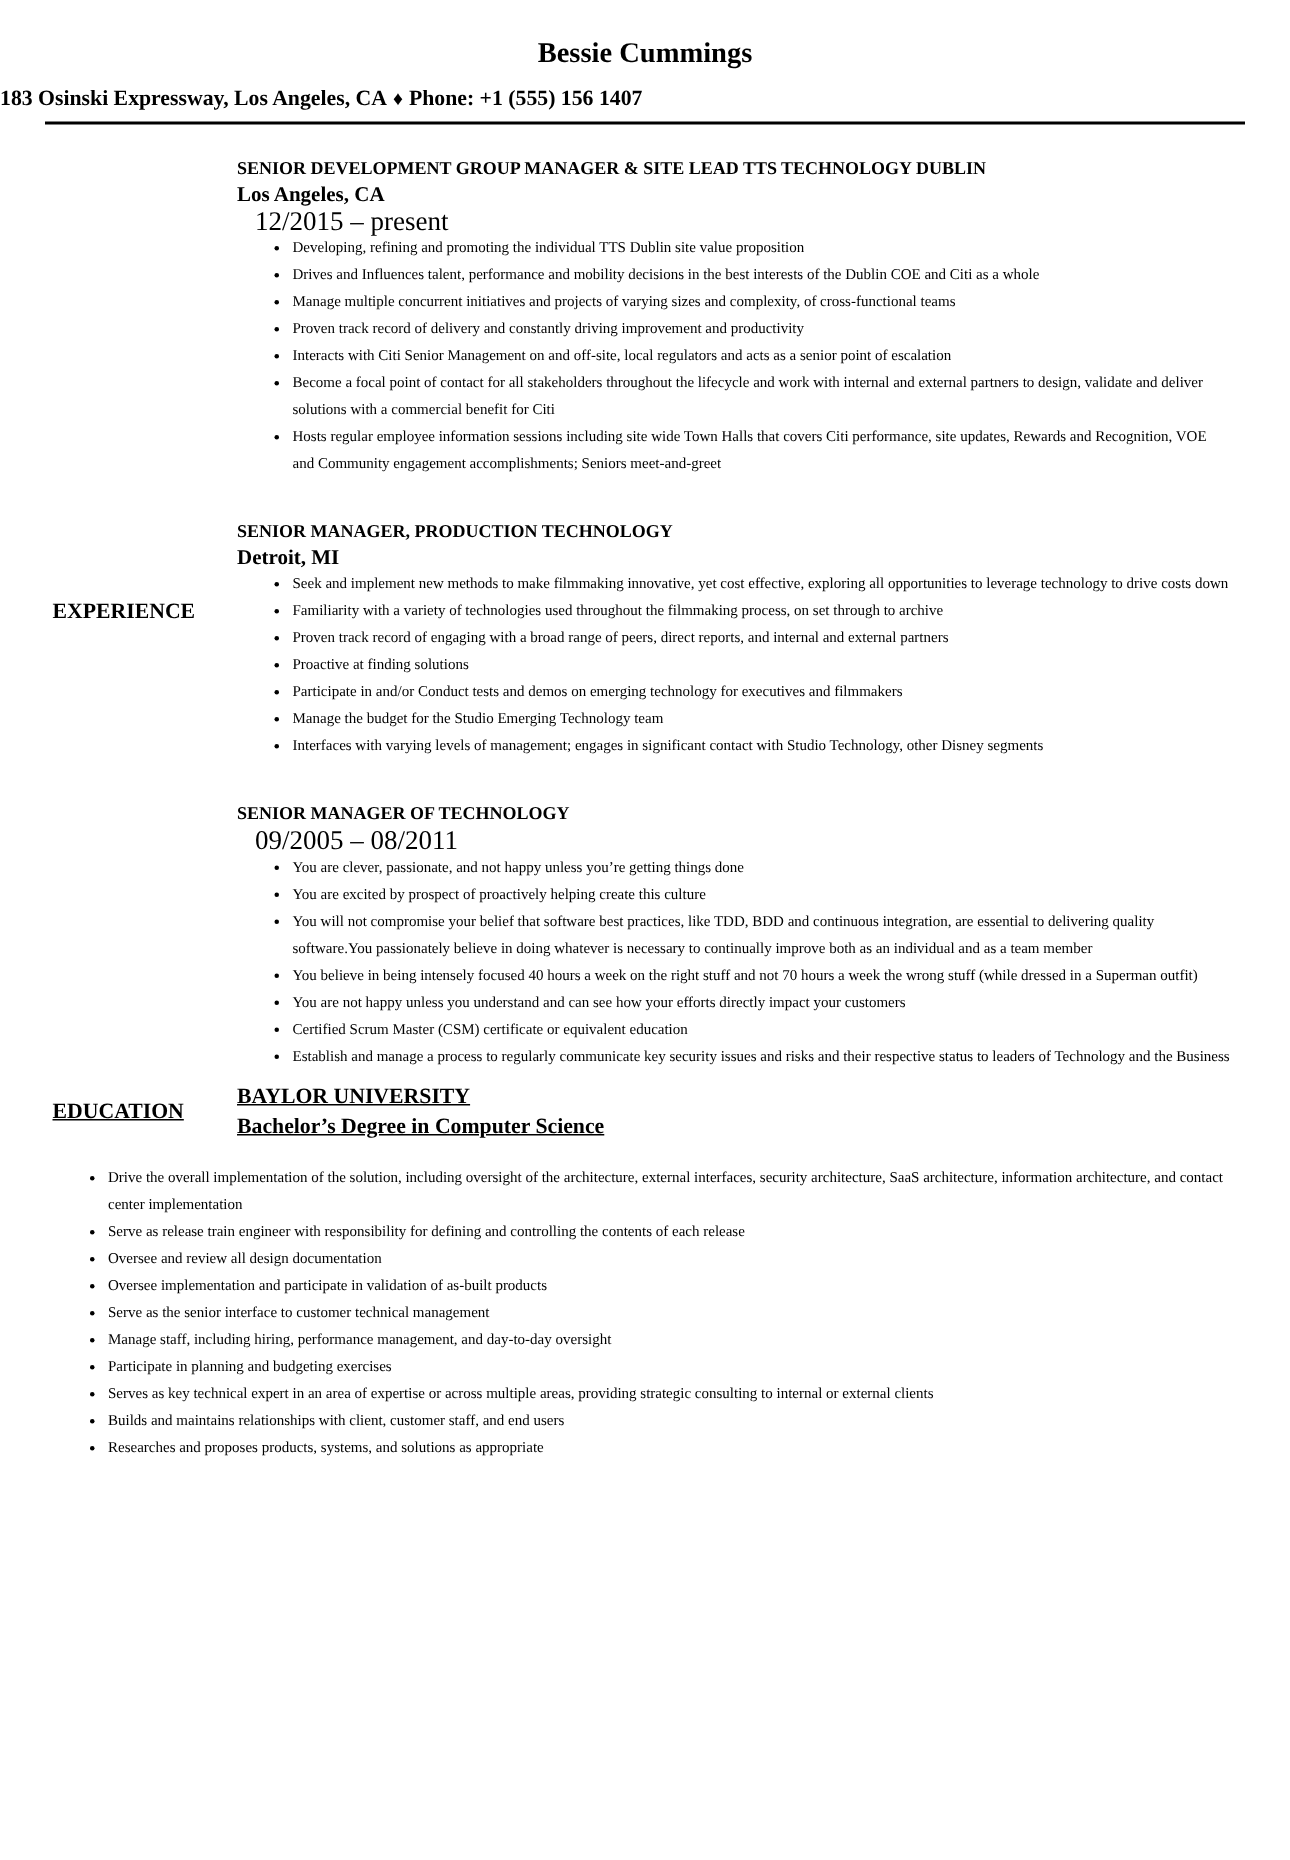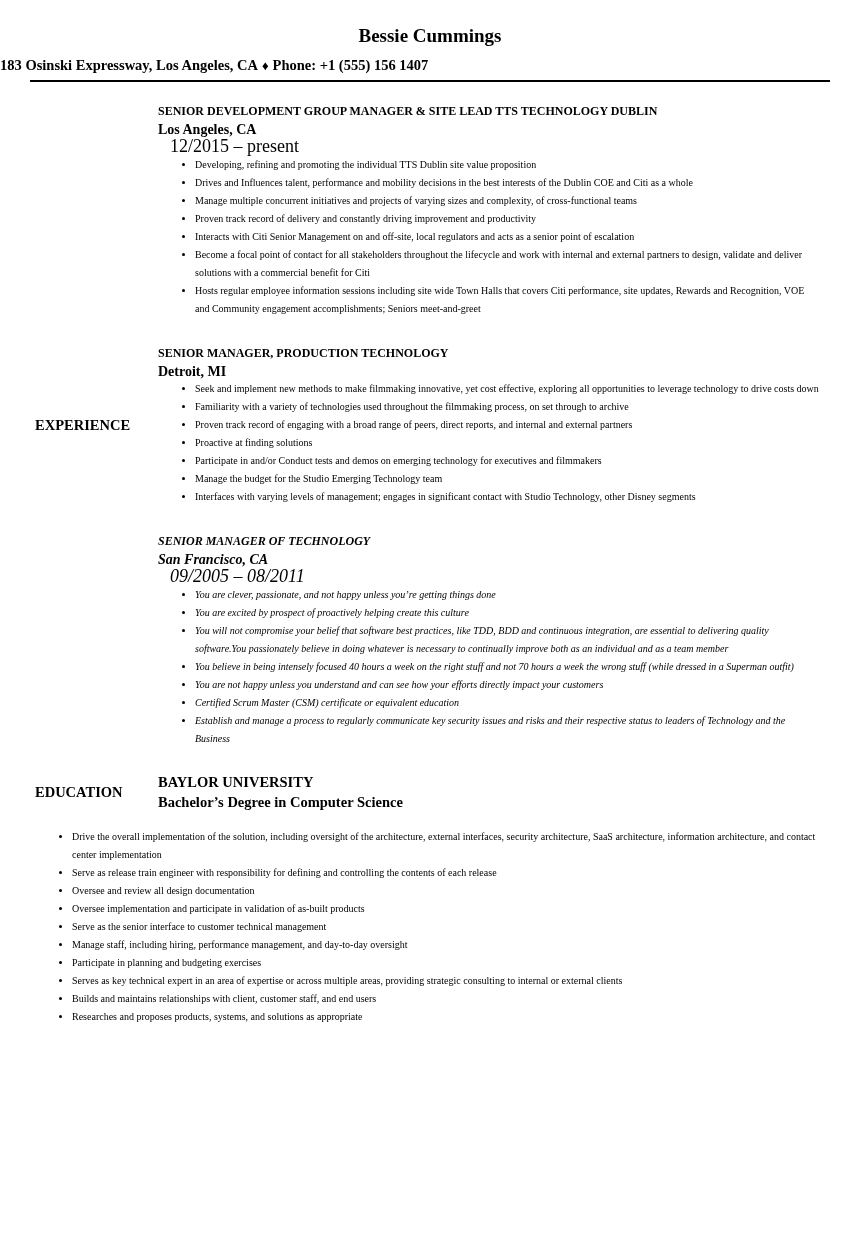--- a/index.html
+++ b/index.html
@@ -42,25 +42,25 @@
   }
   .section-label {
     flex: 0 0 123px;
     width: 123px;
     font-weight: bold;
     font-size: 14.5px;
     line-height: 19px;
   }
   .section-content { flex: 1; min-width: 0; }
   .section-experience { margin-top: 20px; }
-  .section-education  { margin-top: 24px; }
+  .section-education  { margin-top: 7px; text-decoration: underline; }
   .section-skills     { margin-top: 16px; }
   
   .job { margin-bottom: 26px; }
-  .job:last-child { margin-bottom: 0; font-style: italic; }
+  .job:last-child { margin-bottom: 0; }
   .job-title {
     font-weight: bold;
     font-size: 12px;
     line-height: 19px;
   }
   .job-location { font-weight: bold; font-size: 14px; line-height: 17px; }
   .job-dates    { font-size: 18px; line-height: 17px; margin-bottom: 1px; margin-left: 12px; }
   
   ul.bullets {
     margin: 0;
@@ -134,21 +134,20 @@
               <li>Participate in and/or Conduct tests and demos on emerging technology for executives and filmmakers</li>
 
               <li>Manage the budget for the Studio Emerging Technology team</li>
 
               <li>Interfaces with varying levels of management; engages in significant contact with Studio Technology, other Disney segments</li>
             </ul>
         </div>
 
         <div class="job">
           <div class="job-title">SENIOR MANAGER OF TECHNOLOGY</div>
-          <div class="job-location">San Francisco, CA</div>
           <div class="job-dates">09/2005 – 08/2011</div>
           <ul class="bullets">
 
               <li>You are clever, passionate, and not happy unless you’re getting things done</li>
 
               <li>You are excited by prospect of proactively helping create this culture</li>
 
               <li>You will not compromise your belief that software best practices, like TDD, BDD and continuous integration, are essential to delivering quality software.You passionately believe in doing whatever is necessary to continually improve both as an individual and as a team member</li>
 
               <li>You believe in being intensely focused 40 hours a week on the right stuff and not 70 hours a week the wrong stuff (while dressed in a Superman outfit)</li>

